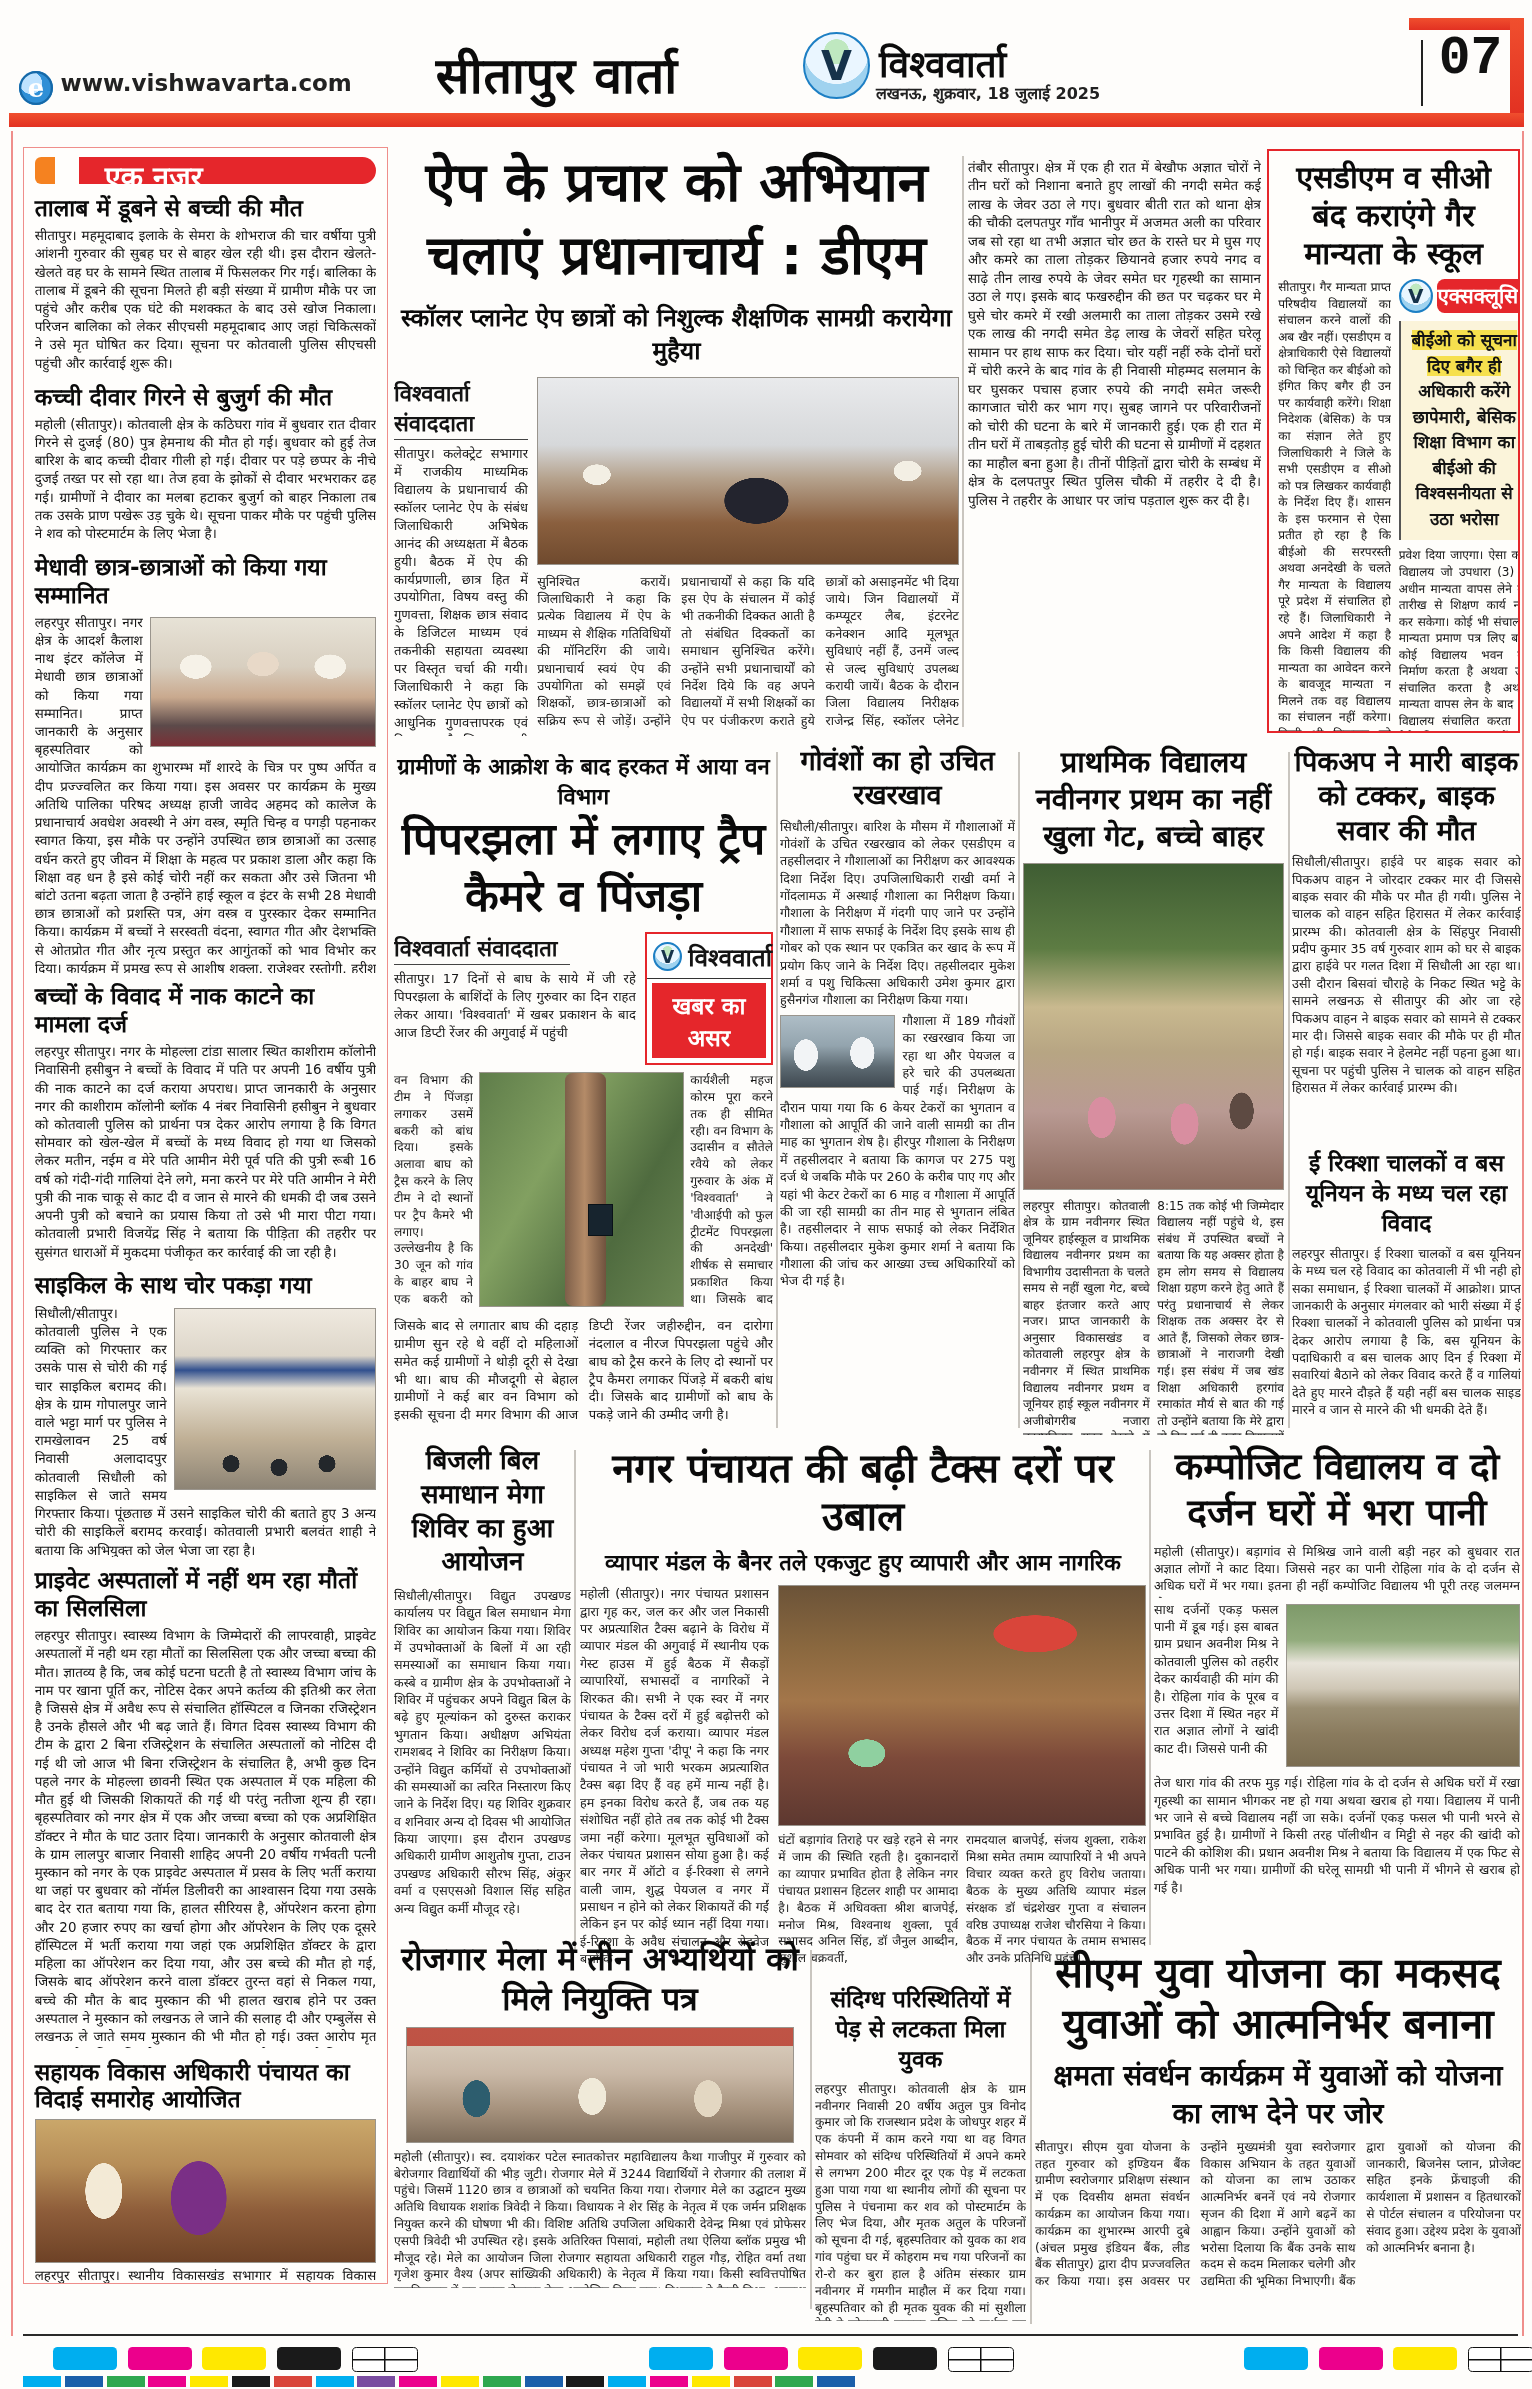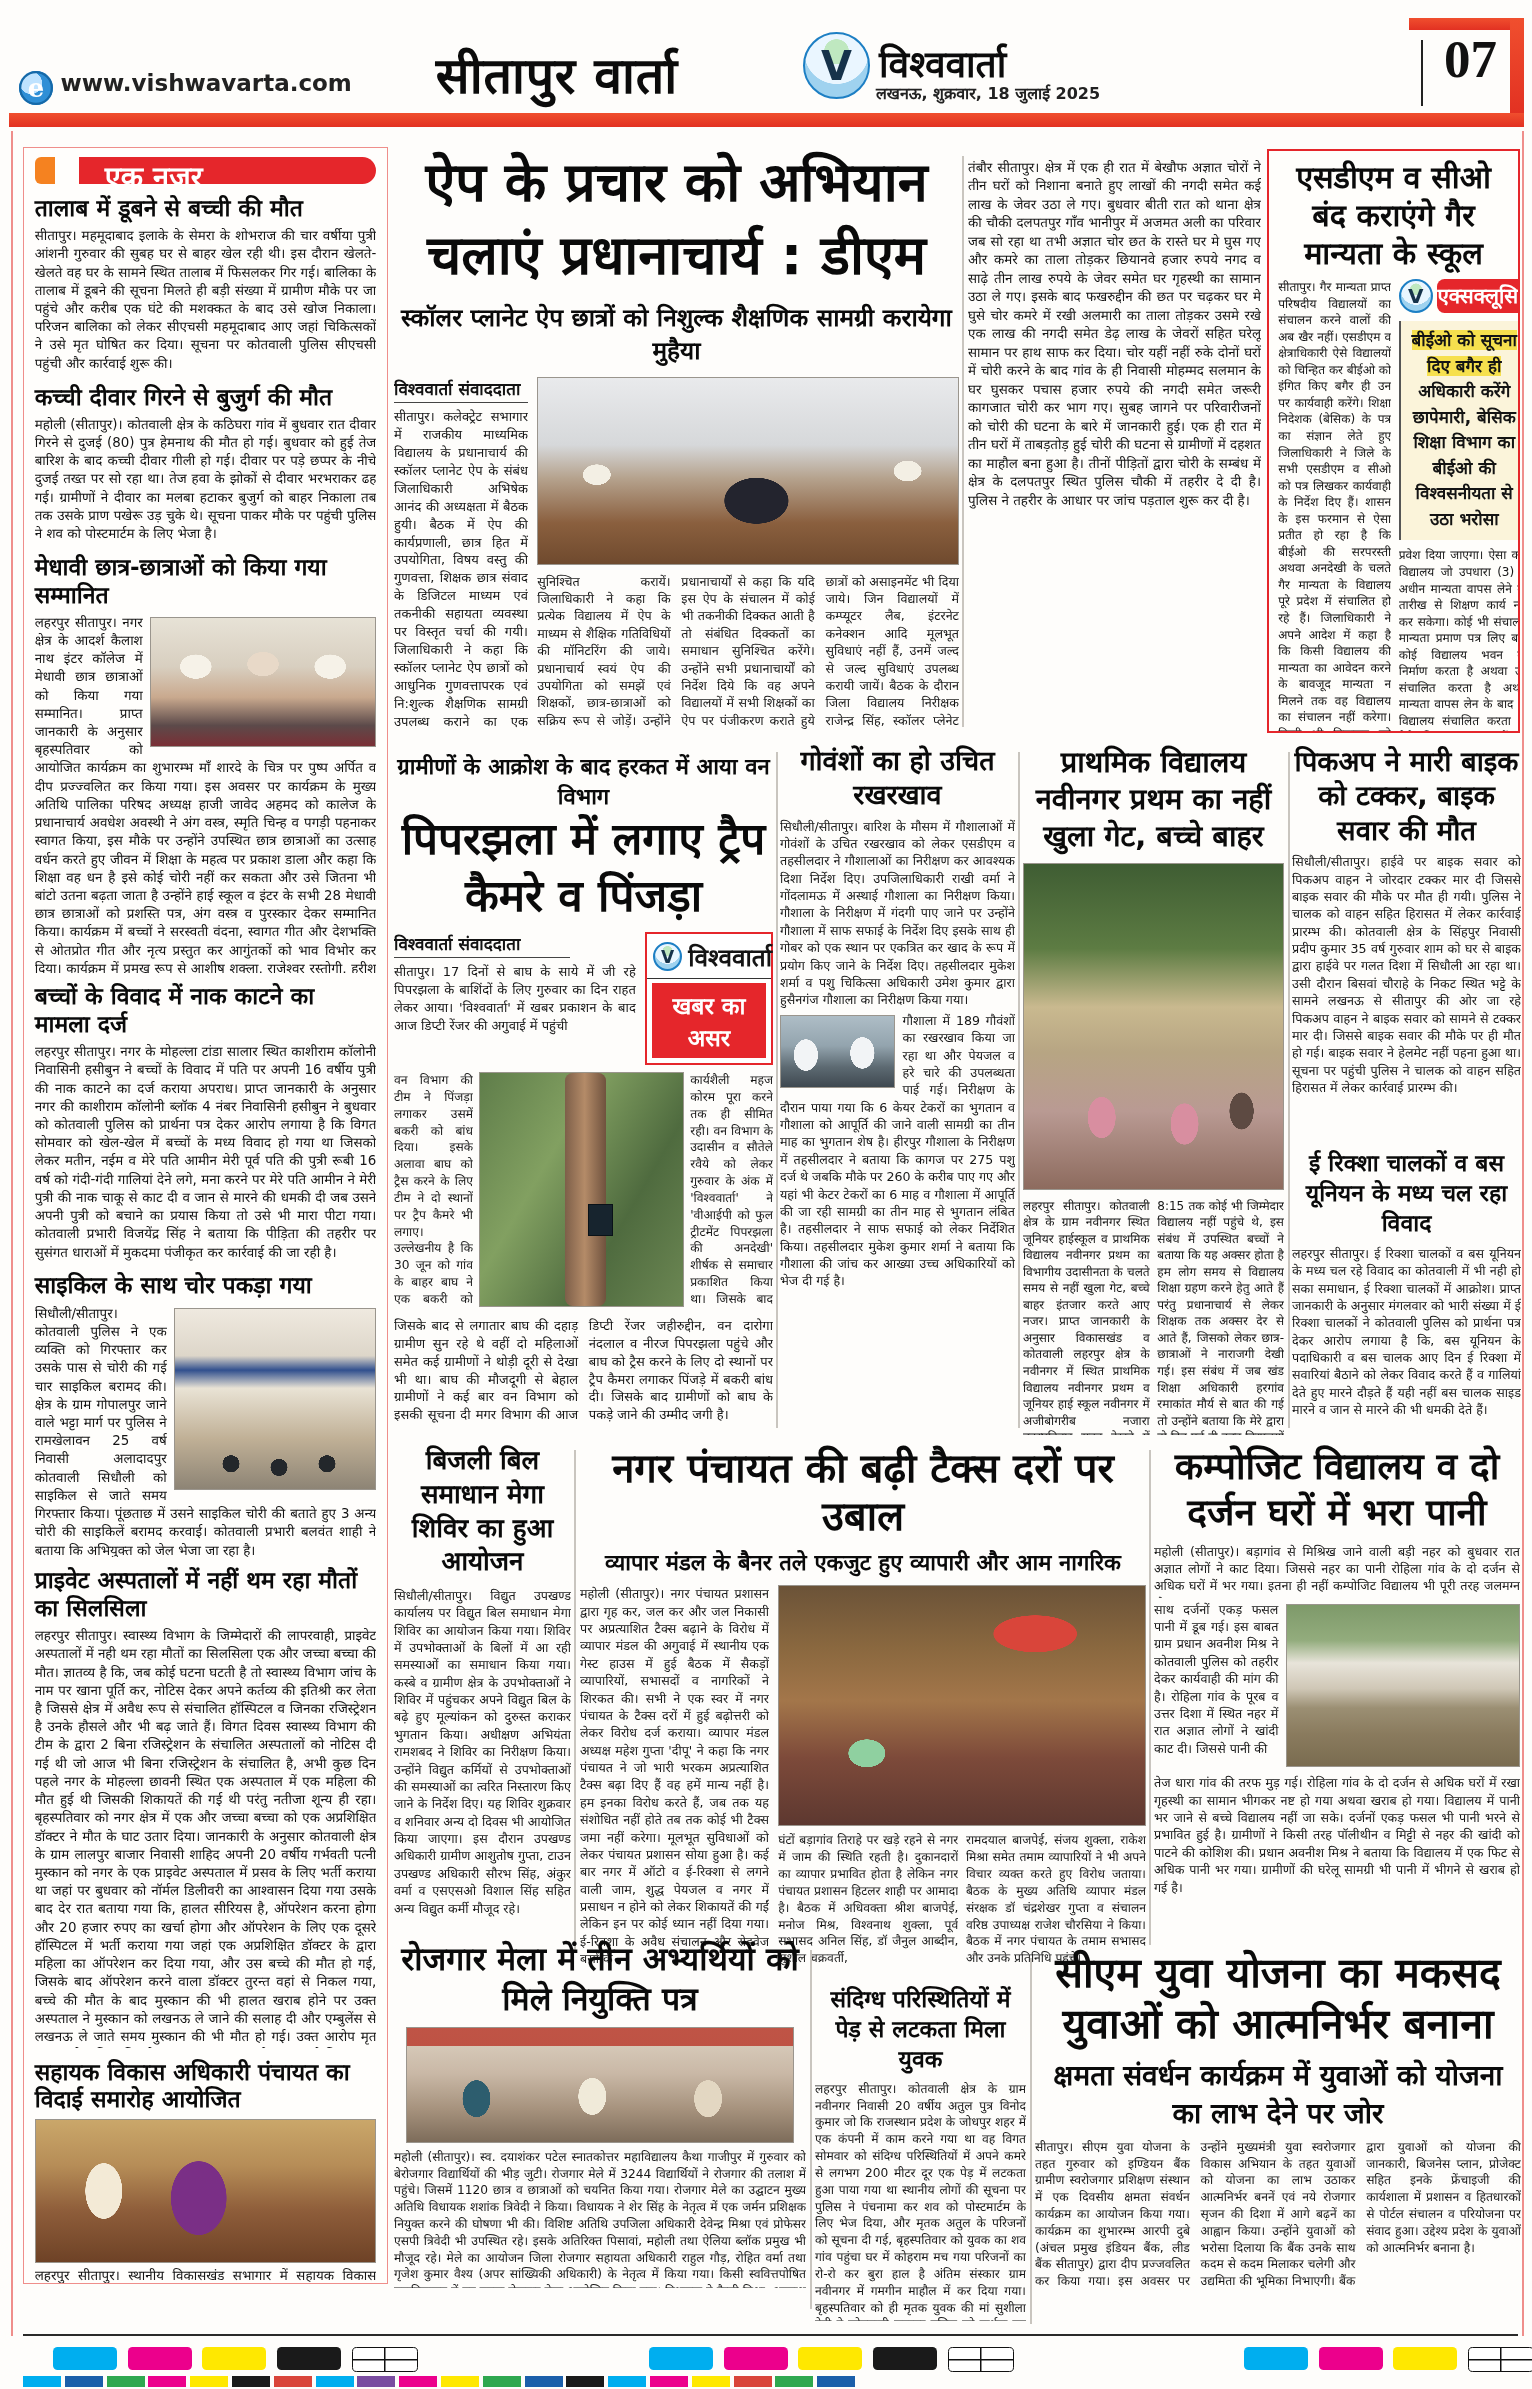--- a/index.html
+++ b/index.html
@@ -12,27 +12,27 @@
           background:radial-gradient(circle at 35% 35%,#bfe3ff 0 35%,#2f8fd6 36% 100%);
           color:#fff;font-weight:900;font-size:26px;line-height:34px;text-align:center;
           font-family:"DejaVu Serif","Liberation Serif",serif;vertical-align:middle;margin-right:7.6px;
           box-shadow:inset 0 0 0 2.3px #1669a8;}
   .paper-title{font-size:50px;font-weight:900;color:#0b0b0b;letter-spacing:0.8px;}
   .vlogo{display:inline-block;border-radius:50%;text-align:center;font-weight:900;
          background:radial-gradient(circle at 50% 28%,#bfe8c0 0 22%,#eaf6ff 23% 58%,#9fd2ef 59% 100%);
          color:#16324a;border:2.3px solid #1d7fc4;box-sizing:border-box;}
   .masthead{font-size:37px;font-weight:900;color:#0b0b0b;}
   .dateline{font-size:16px;font-weight:700;color:#222;}
-  .pageno{font-size:53px;font-weight:900;color:#111;font-family:Liberation Serif, serif;}
+  .pageno{font-size:53px;font-weight:900;color:#111;font-family:Liberation Mono, monospace;}
   .redband{background:linear-gradient(180deg,#f04f2e,#e23122);}
   
   .hl{font-weight:900;color:#0a0a0a;}
   .ctr{text-align:center;}
   .bt{font-size:13.4px;line-height:1.38;text-align:justify;color:#161616;}
-  .byline{font-weight:800;font-size:17px;border-bottom:1.5px solid #444;padding-bottom:2.3px;display:block;}
+  .byline{font-weight:800;font-size:22px;border-bottom:1.5px solid #444;padding-bottom:2.3px;display:block;}
   .cols2{column-count:2;column-gap:10.7px;}
   .cols3{column-count:3;column-gap:10.7px;}
   .clip{overflow:hidden;}
   .rule{background:#c9c5bf;}
   .redline{background:#ef8e8b;}
   
   .leftbox{border:1.5px solid #ef8e8b;background:#fffefc;box-sizing:border-box;padding:9.2px 10.7px;overflow:hidden;}
   .en-head{display:flex;height:27px;margin-bottom:9.2px;gap:24px;}
   .en-orange{width:20px;background:#f58220;border-radius:6.1px 0 0 6.1px;}
   .en-red{flex:1;background:#e5262b;border-radius:0 21.4px 21.4px 0;color:#fff;

